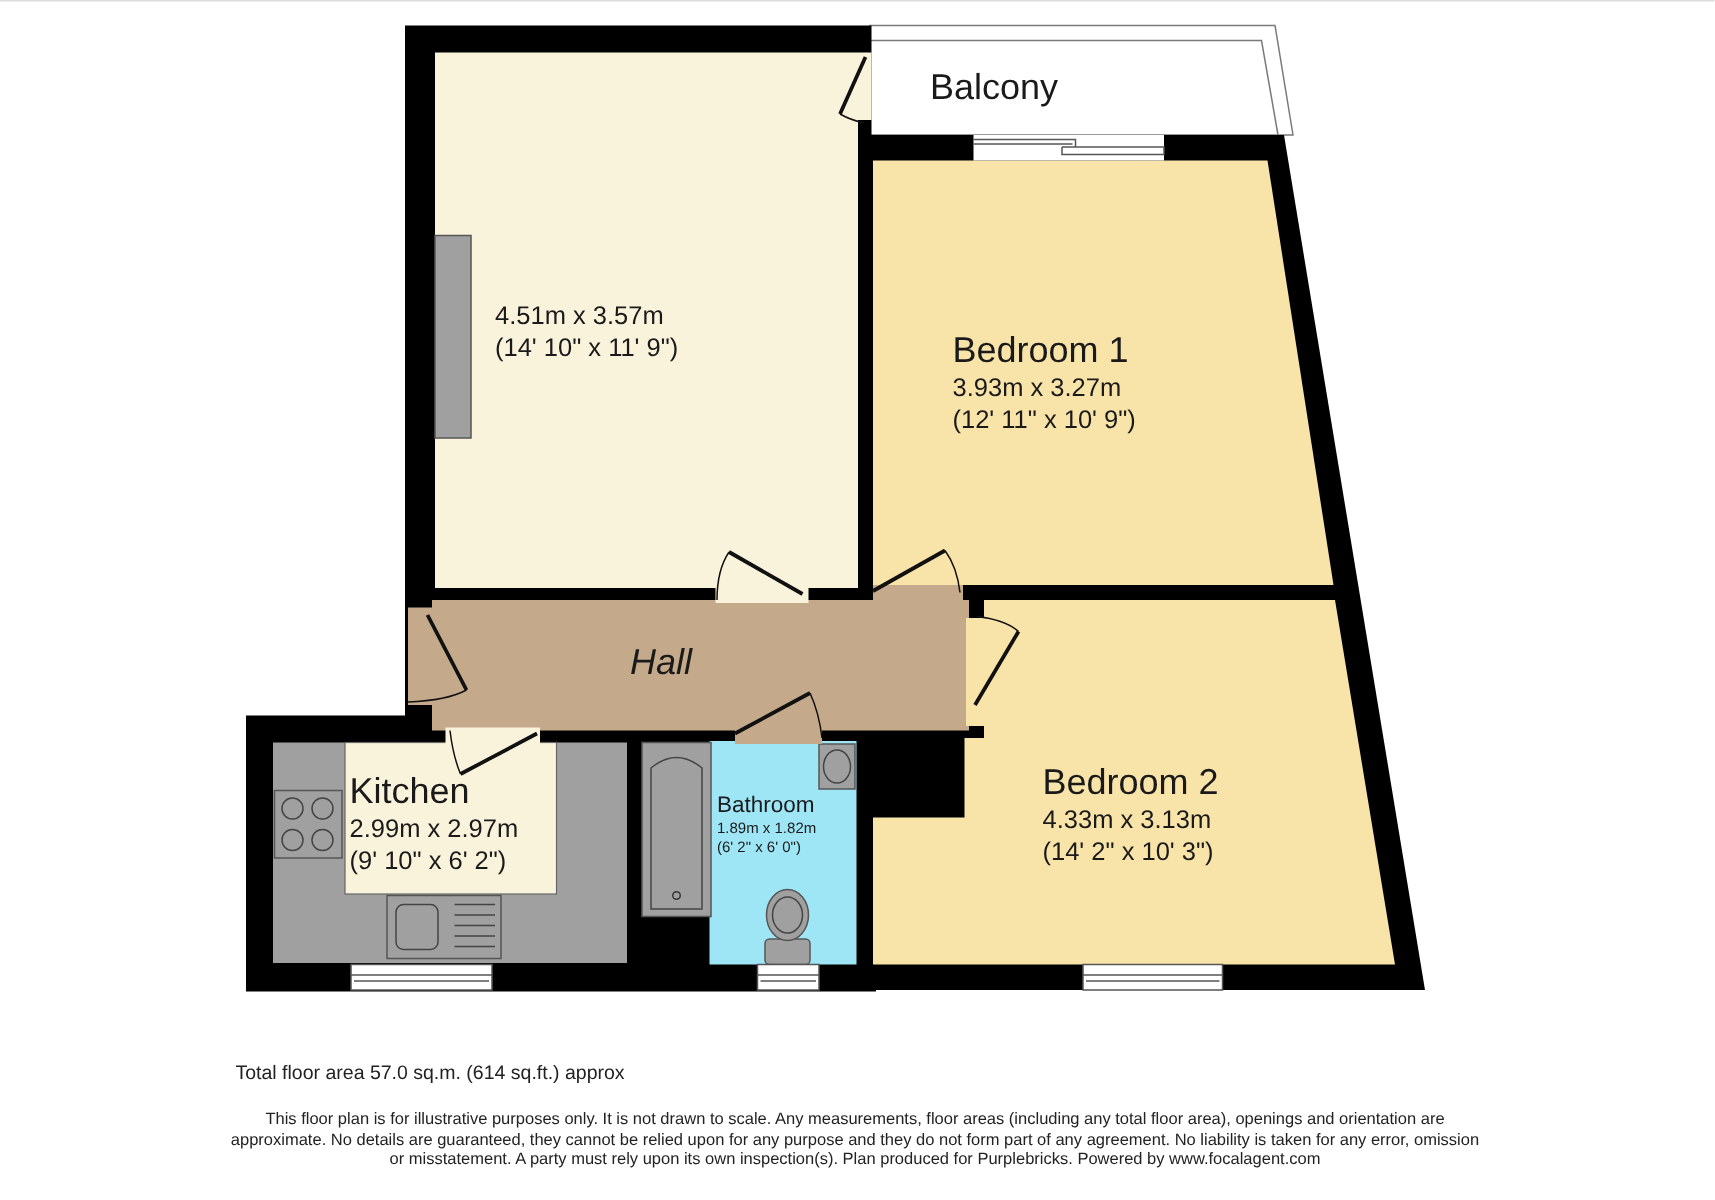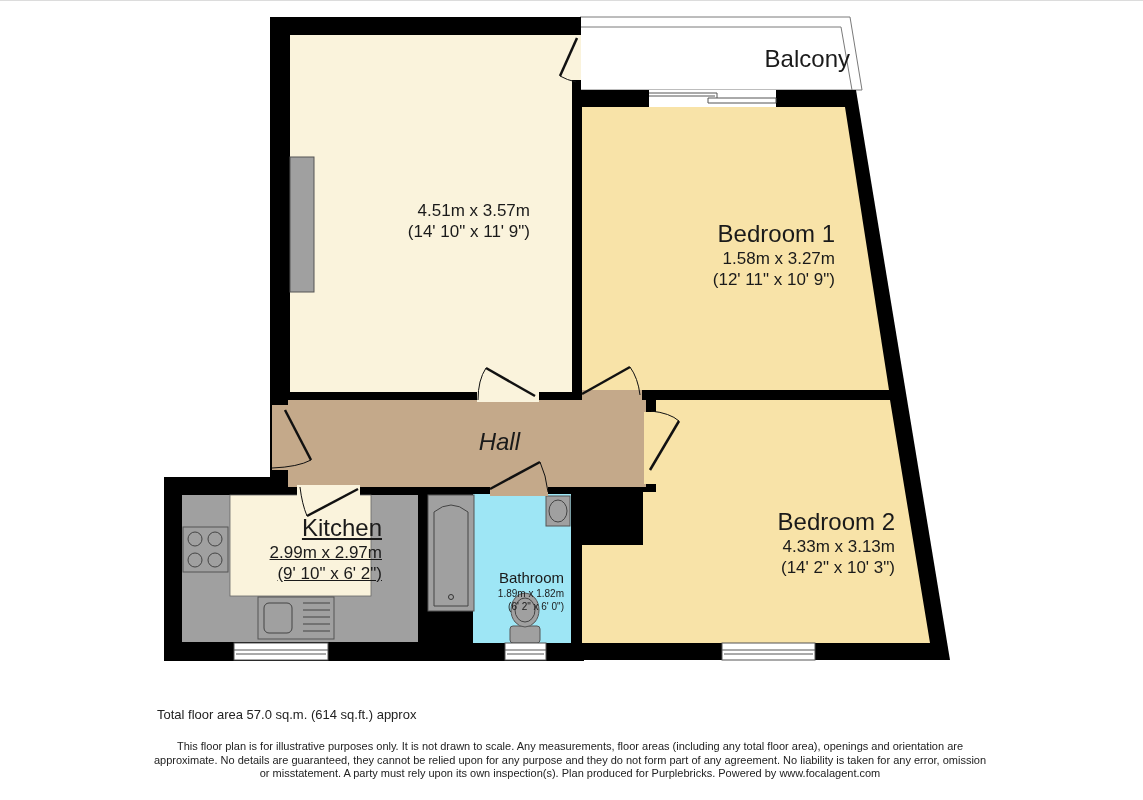--- a/index.html
+++ b/index.html
@@ -1,19 +1,19 @@
 <!DOCTYPE html>
 <html><head>
 <meta charset="utf-8">
 <style>
   html, body { margin: 0; padding: 0; background: #ffffff; }
   body { width: 1143px; height: 800px; position: relative; overflow: hidden; font-family: "Liberation Sans", sans-serif; color: #1a1a1a; }
   .topline { position: absolute; left: 0; top: 0; width: 1143px; height: 1px; background: #dcdcdc; }
   svg.plan { position: absolute; left: 0; top: 0; }
-  .lbl { position: absolute; text-align: right; white-space: nowrap; color: #1a1a1a; }
+  .lbl { position: absolute; text-align: left; white-space: nowrap; color: #1a1a1a; }
   .room-name { font-size: 24px; line-height: 28px; }
   .room-dim { font-size: 17px; line-height: 21px; }
   .small .room-name { font-size: 15px; line-height: 18px; }
   .small .room-dim { font-size: 10px; line-height: 13px; }
   .area { position: absolute; left: 139px; top: 707px; font-size: 13px; color: #222; margin-left: 18px; }
   .disclaimer { position: absolute; left: 130px; top: 740px; width: 880px; text-align: center; font-size: 11px; line-height: 13.5px; color: #222; }
 </style>
 </head>
 <body>
 
@@ -145,35 +145,35 @@
   <div class="room-name">Balcony</div>
 </div>
 
 <div class="lbl" style="left:330px; top:200px; width:200px;">
   <div class="room-dim">4.51m x 3.57m</div>
   <div class="room-dim">(14' 10" x 11' 9")</div>
 </div>
 
 <div class="lbl" style="left:635px; top:220px; width:200px;">
   <div class="room-name">Bedroom 1</div>
-  <div class="room-dim">1.58m x 3.27m</div>
+  <div class="room-dim">3.93m x 3.27m</div>
   <div class="room-dim">(12' 11" x 10' 9")</div>
 </div>
 
 <div class="lbl" style="left:420px; top:428px; width:100px;font-style:italic;">
   <div class="room-name">Hall</div>
 </div>
 
-<div class="lbl" style="left:222px; top:514px; width:160px;text-decoration:underline;">
+<div class="lbl" style="left:233px; top:514px; width:160px;">
   <div class="room-name">Kitchen</div>
   <div class="room-dim">2.99m x 2.97m</div>
   <div class="room-dim">(9' 10" x 6' 2")</div>
 </div>
 
-<div class="lbl small" style="left:464px; top:528px; width:100px;margin-top:41px;">
+<div class="lbl small" style="left:478px; top:528px; width:100px;">
   <div class="room-name">Bathroom</div>
   <div class="room-dim">1.89m x 1.82m</div>
   <div class="room-dim">(6' 2" x 6' 0")</div>
 </div>
 
 <div class="lbl" style="left:695px; top:508px; width:200px;">
   <div class="room-name">Bedroom 2</div>
   <div class="room-dim">4.33m x 3.13m</div>
   <div class="room-dim">(14' 2" x 10' 3")</div>
 </div>

